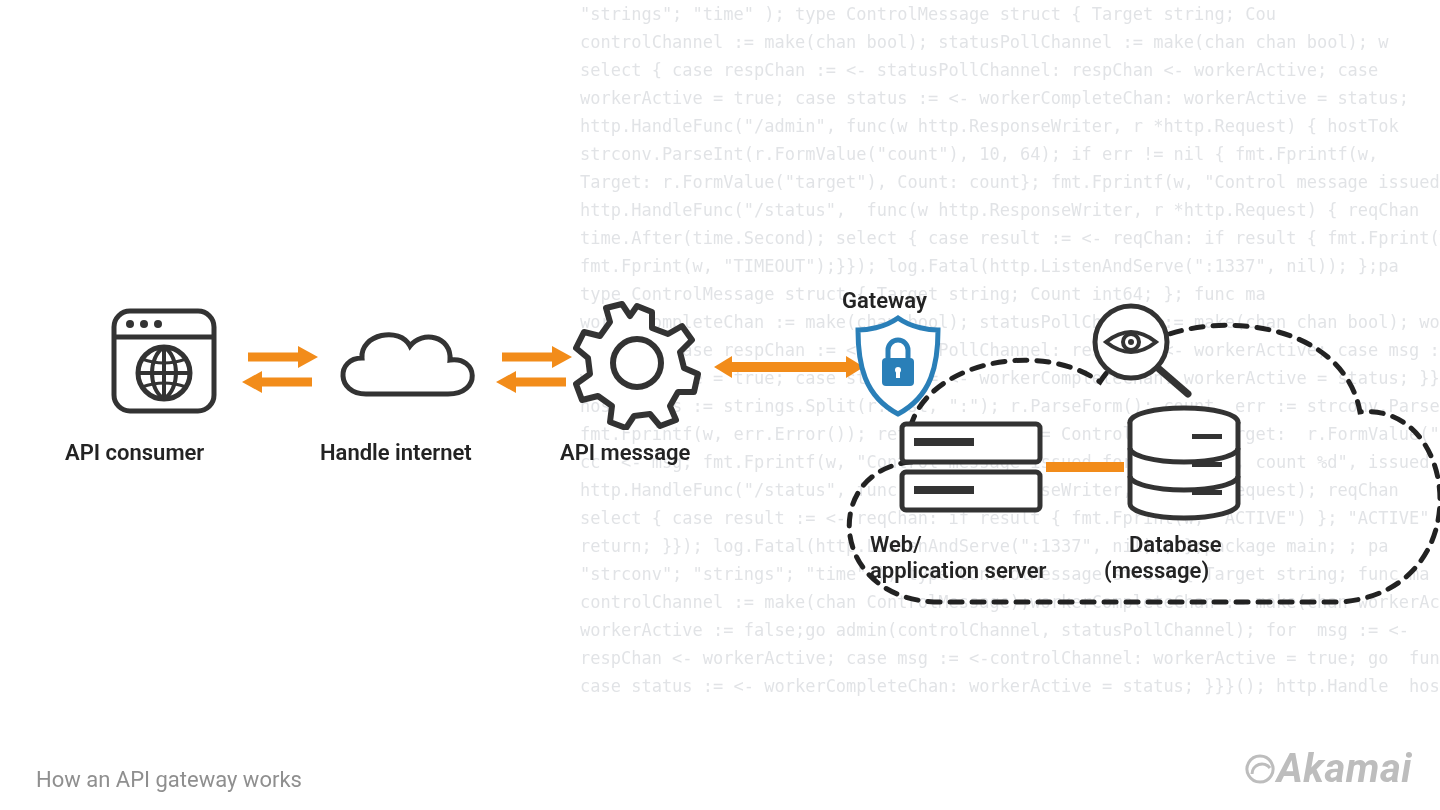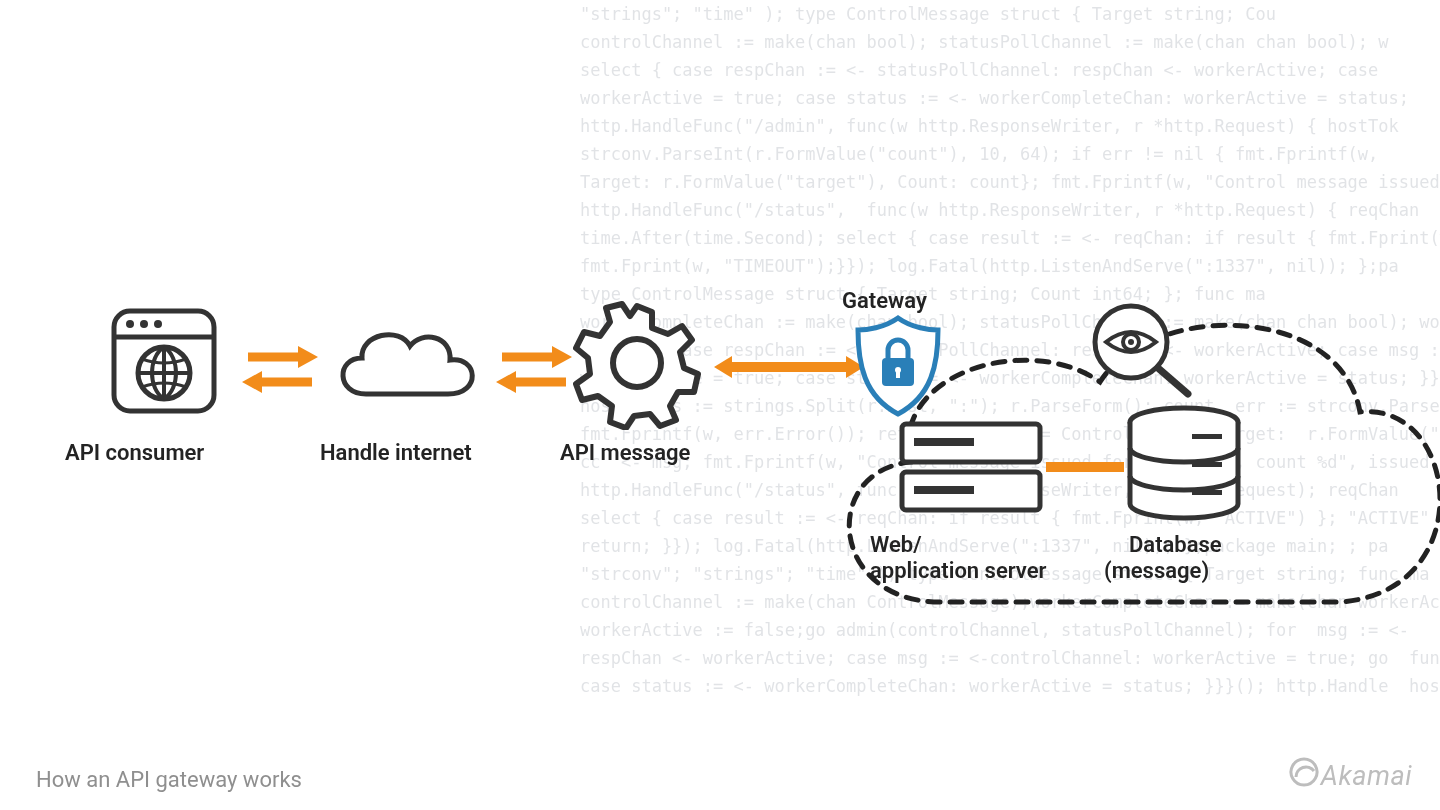--- a/index.html
+++ b/index.html
@@ -1,20 +1,20 @@
 <!DOCTYPE html>
 <html><head>
 <meta charset="utf-8">
 <style>
   html,body{margin:0;padding:0;width:1440px;height:810px;background:#fff;font-family:-apple-system,BlinkMacSystemFont,"Segoe UI",Roboto,Arial,sans-serif;overflow:hidden;}
   .stage{position:relative;width:1440px;height:810px;}
   .codebg{position:absolute;top:0;right:0;width:860px;font-family:"Menlo","Consolas",monospace;font-size:17px;line-height:28px;color:rgba(120,128,140,0.22);white-space:pre;pointer-events:none;user-select:none;}
   .label{position:absolute;font-size:22px;font-weight:600;color:#232323;}
   .caption{position:absolute;left:24px;bottom:18px;font-size:22px;color:#8f8f8f;margin-left:12px;}
-  .brand{position:absolute;right:28px;bottom:18px;font-size:27px;font-weight:400;letter-spacing:0.5px;color:#bdbdbd;font-style:italic;}
+  .brand{position:absolute;right:28px;bottom:18px;font-size:40px;font-weight:700;letter-spacing:0.5px;color:#bdbdbd;font-style:italic;}
   .brand .wave{display:inline-block;margin-right:2px;transform:translateY(2px);}
   svg.icon{position:absolute;}
 </style>
 </head>
 <body>
 
 <div class="stage">
 
   <div class="codebg">"strings"; "time" ); type ControlMessage struct { Target string; Cou
 controlChannel := make(chan bool); statusPollChannel := make(chan chan bool); w

